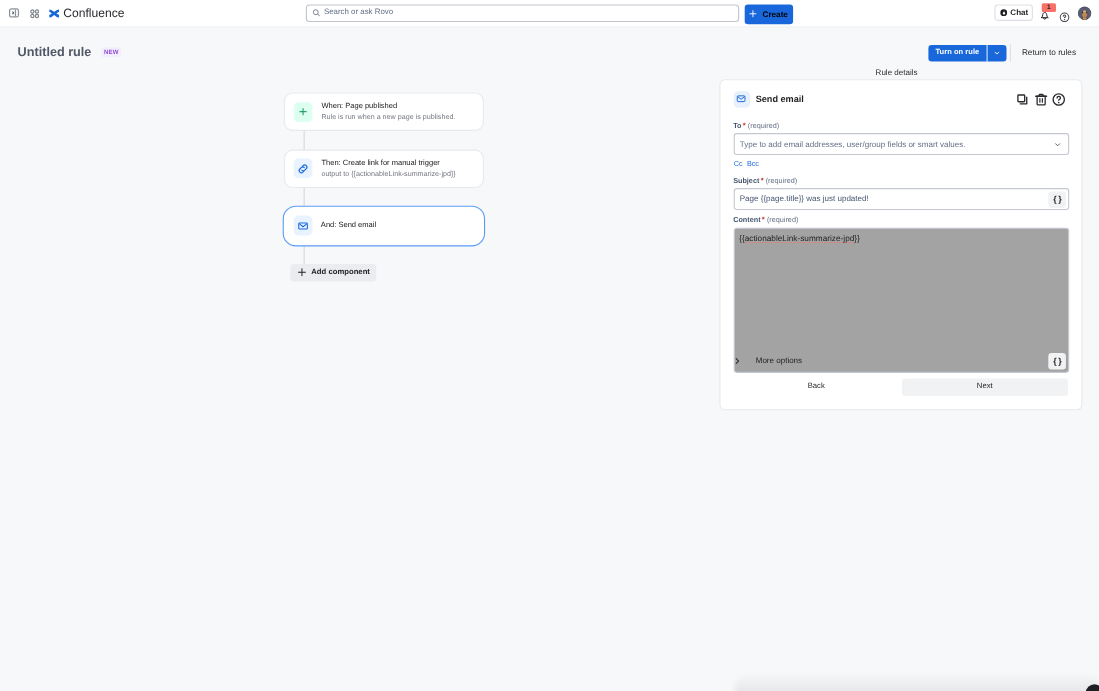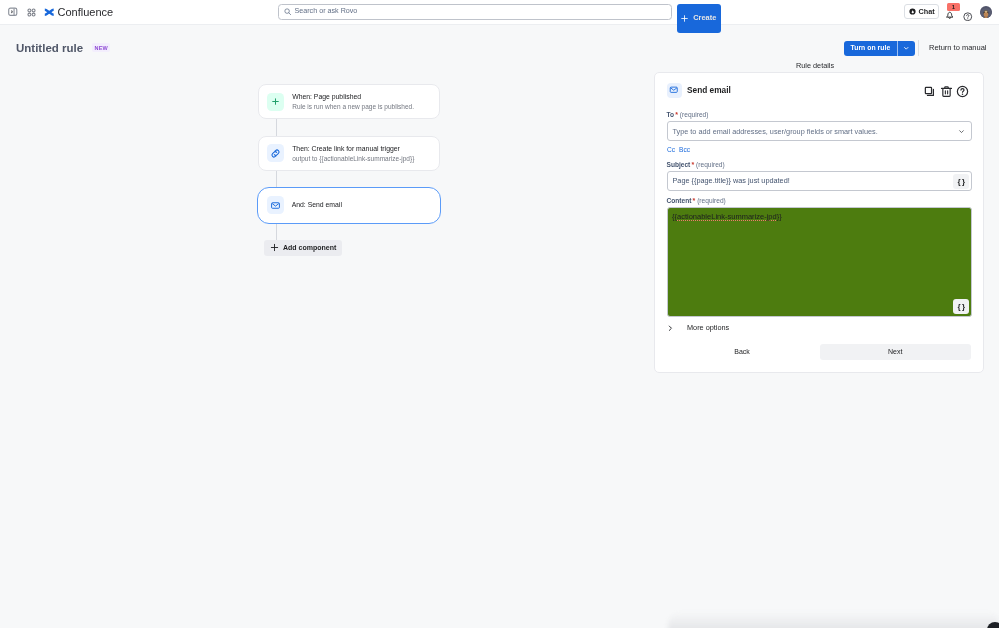--- a/index.html
+++ b/index.html
@@ -37,22 +37,22 @@
   
   #search-box {
     position:absolute; left:278px; top:3.5px; width:393.5px; height:16.5px;
     background:#fff; border:1px solid #bfc3cb; border-radius:3.5px;
     display:flex; align-items:center; padding-left:4.5px; gap:3.5px;
     cursor:text;
   }
   #search-placeholder { font-size:7.17px; color:#626f86; line-height:1; }
   
   #create-btn {
-    position:absolute; left:676.5px; top:3.7px; width:44.5px; height:29px;
-    background:#1868db; border-radius:3px; color:#e5e5e5;
+    position:absolute; left:676.5px; top:3.7px; width:44.5px; height:18px;
+    background:#1868db; border-radius:3px; color:#000000;
     display:flex; align-items:center; justify-content:center; gap:5px;
     cursor:pointer;
   }
   #create-label { font-size:7.4px; font-weight:700; line-height:1; }
   
   #chat-btn {
     position:absolute; left:903.5px; top:3.7px; height:15.6px; width:35px;
     border:1px solid #dcdfe4; border-radius:3px; background:#fff;
     display:flex; align-items:center; gap:3px; cursor:pointer; padding-left:4px;
   }
@@ -166,22 +166,22 @@
   #bcc-link { left:679px; }
 
   .brace-btn {
     position:absolute; width:16px; height:15.5px; border-radius:3px; background:#f1f2f4;
     display:flex; align-items:center; justify-content:center; cursor:pointer;
     font-family:"Liberation Sans", sans-serif; font-size:8px; color:#1e1f21; font-weight:700;
     letter-spacing:-0.4px; padding-left:0.4px;
   }
 
   #content-area {
-    position:absolute; left:667px; top:207px; width:305px; height:110px;
-    border:1px solid #c4c8d0; border-radius:3px; background:#4d7c0f;text-align:center;
+    position:absolute; left:667px; top:207px; width:305px; height:132px;
+    border:1px solid #c4c8d0; border-radius:3px; background:#a3a3a3;text-align:center;
   }
   #content-text {
     position:absolute; left:4px; top:4px; font-size:7.5px; color:#1e1f21; line-height:1.3;
   }
   .squiggle {
     text-decoration: underline dotted #f2786f;
     text-decoration-thickness: 0.6px;
     text-underline-offset: 0.6px;
     text-decoration-skip-ink: none;
   }
@@ -300,21 +300,21 @@
 <div id="turn-on-rule">
   <div id="turn-on-main">Turn on rule</div>
   <div id="turn-on-divider"></div>
   <div id="turn-on-caret">
     <svg width="6.5" height="6.5" viewBox="0 0 16 16" fill="none">
       <path d="M3.8 6 L8 10.2 L12.2 6" stroke="#fff" stroke-width="2.1" stroke-linecap="round" stroke-linejoin="round"></path>
     </svg>
   </div>
 </div>
 <div id="header-divider"></div>
-<div id="return-to-rules">Return to manual</div>
+<div id="return-to-rules">Return to rules</div>
 
 <div class="chain-connector" style="top:119px; height:18px;"></div>
 <div class="chain-connector" style="top:170px; height:18px;"></div>
 <div class="chain-connector" style="top:223px; height:17px;"></div>
 
 <div class="rule-card" style="top:84.4px; height:35px;">
   <div class="card-icon icon-green">
     <svg width="9" height="9" viewBox="0 0 16 16">
       <path d="M8 3v10M3 8h10" stroke="#22a06b" stroke-width="1.8" stroke-linecap="round"></path>
     </svg>

